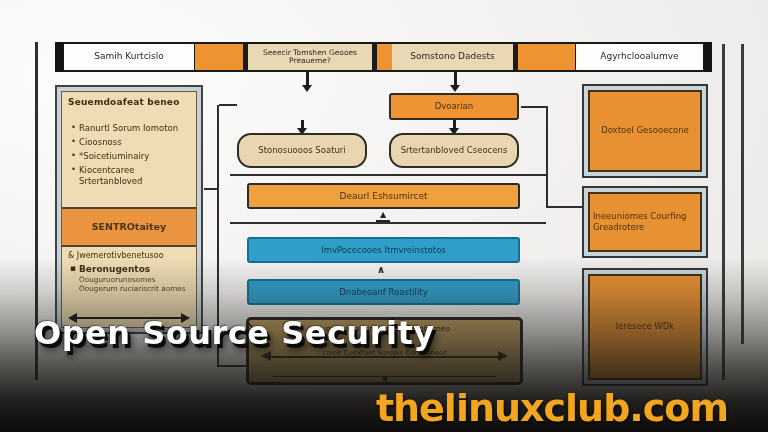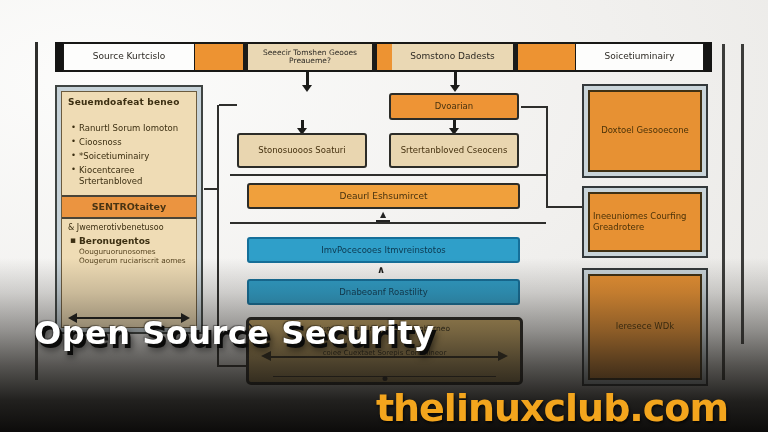--- a/index.html
+++ b/index.html
@@ -47,43 +47,43 @@
   .left-panel-inner {
     position:relative; width:100%; height:100%;
     background:#efdcb5; border:1.5px solid #6b5b3e;
     padding:5px 6px; font-size:8.5px; color:#3c2f12; line-height:1.3;
   }
   .lp-title { font-weight:bold; font-size:9px; margin-bottom:14px; letter-spacing:.2px; }
   .lp-list { list-style:none; }
   .lp-list li { position:relative; padding-left:11px; margin-bottom:3px; }
   .lp-list li::before { content:"•"; position:absolute; left:3px; top:-1px; color:#3a2d10; }
   .lp-band {
-    margin:8px -6px 4px -6px; background:#eb9440;
+    margin:20px -6px 4px -6px; background:#eb9440;
     border-top:2px solid #4a4438; border-bottom:2px solid #4a4438;
-    text-align:center; font-weight:bold; font-size:9.5px; color:#4a3413; padding:4px 0;
+    text-align:center; font-weight:bold; font-size:9.5px; color:#4a3413; padding:12px 0;
   }
   .lp-amp { font-size:8px; margin-bottom:2px; }
   .lp-b2 { position:relative; padding-left:11px; font-weight:bold; font-size:9px; }
   .lp-b2::before { content:"▪"; position:absolute; left:2px; top:-1px; }
   .lp-sub { padding-left:11px; font-size:7.3px; color:#55431f; line-height:1.25; }
 
   .dbl-arrow { position:absolute; height:2px; background:#1c1c1a; }
   .dbl-arrow::before, .dbl-arrow::after { content:""; position:absolute; top:-4px; }
   .dbl-arrow::before { left:-8px; border-top:5px solid transparent; border-bottom:5px solid transparent; border-right:9px solid #1c1c1a; }
   .dbl-arrow::after  { right:-8px; border-top:5px solid transparent; border-bottom:5px solid transparent; border-left:9px solid #1c1c1a; }
   .lp-arrow { left:14px; right:14px; bottom:8px; position:absolute; }
 
   
   .box {
     position:absolute; border:2px solid #2c2c28; border-radius:3px;
     display:flex; align-items:center; justify-content:center; text-align:center;
     font-size:8.5px; color:#45310f; padding:1px 5px; line-height:1.2;
   }
   .orange { background:#ee9435; }
-  .beige  { background:#e9d6b0; }
+  .beige  { background:#e9d6b0;border-radius:14px; }
   .blue   { background:#2f9fc9; border-color:#156f99; color:#0d3950; }
 
   .tri-glyph { position:absolute; width:14px; text-align:center; font-size:8px; color:#222;
                border-bottom:2px solid #222; line-height:10px; }
   .caret-glyph { position:absolute; font-size:10px; font-weight:bold; color:#1c1c1a; }
 
   
   .tan-box {
     position:absolute; left:246px; top:317px; width:277px; height:68px;
     background:#c0a161; border:3px solid #262420; border-radius:5px;
@@ -133,30 +133,30 @@
 <body>
 
 <div class="canvas">
 
   <div class="vline" style="left:35px; top:42px; height:338px;"></div>
   <div class="vline" style="left:722px; top:44px; height:336px; background:#3c3c3a;"></div>
   <div class="vline" style="left:741px; top:44px; height:300px; background:#3c3c3a;"></div>
 
   <div class="header-bar">
     <div class="hcell hedge" style="width:8px;"></div>
-    <div class="hcell hc-white" style="width:132px;">Source Kurtcislo</div>
+    <div class="hcell hc-white" style="width:132px;">Samih Kurtcislo</div>
     <div class="hcell hc-orange" style="width:48px;"></div>
     <div class="hsep"></div>
     <div class="hcell hc-beige" style="width:124px;">Seeecir Tomshen Geooes Preaueme?</div>
     <div class="hsep"></div>
     <div class="hcell hc-orange" style="width:15px;"></div>
     <div class="hcell hc-beige" style="width:121px; font-size:9px;">Somstono Dadests</div>
     <div class="hsep"></div>
     <div class="hcell hc-orange" style="width:57px;"></div>
-    <div class="hcell hc-white" style="flex:1;">Soicetiuminairy</div>
+    <div class="hcell hc-white" style="flex:1;">Agyrhclooalumve</div>
     <div class="hcell hedge" style="width:8px;"></div>
   </div>
 
   <div class="down-arrow" style="left:306px; top:72px; height:13px;"></div>
   <div class="down-arrow" style="left:454px; top:72px; height:13px;"></div>
   <div class="down-arrow" style="left:301px; top:120px; height:8px;"></div>
   <div class="down-arrow" style="left:453px; top:120px; height:8px;"></div>
 
   <div class="left-panel">
     <div class="left-panel-inner">

